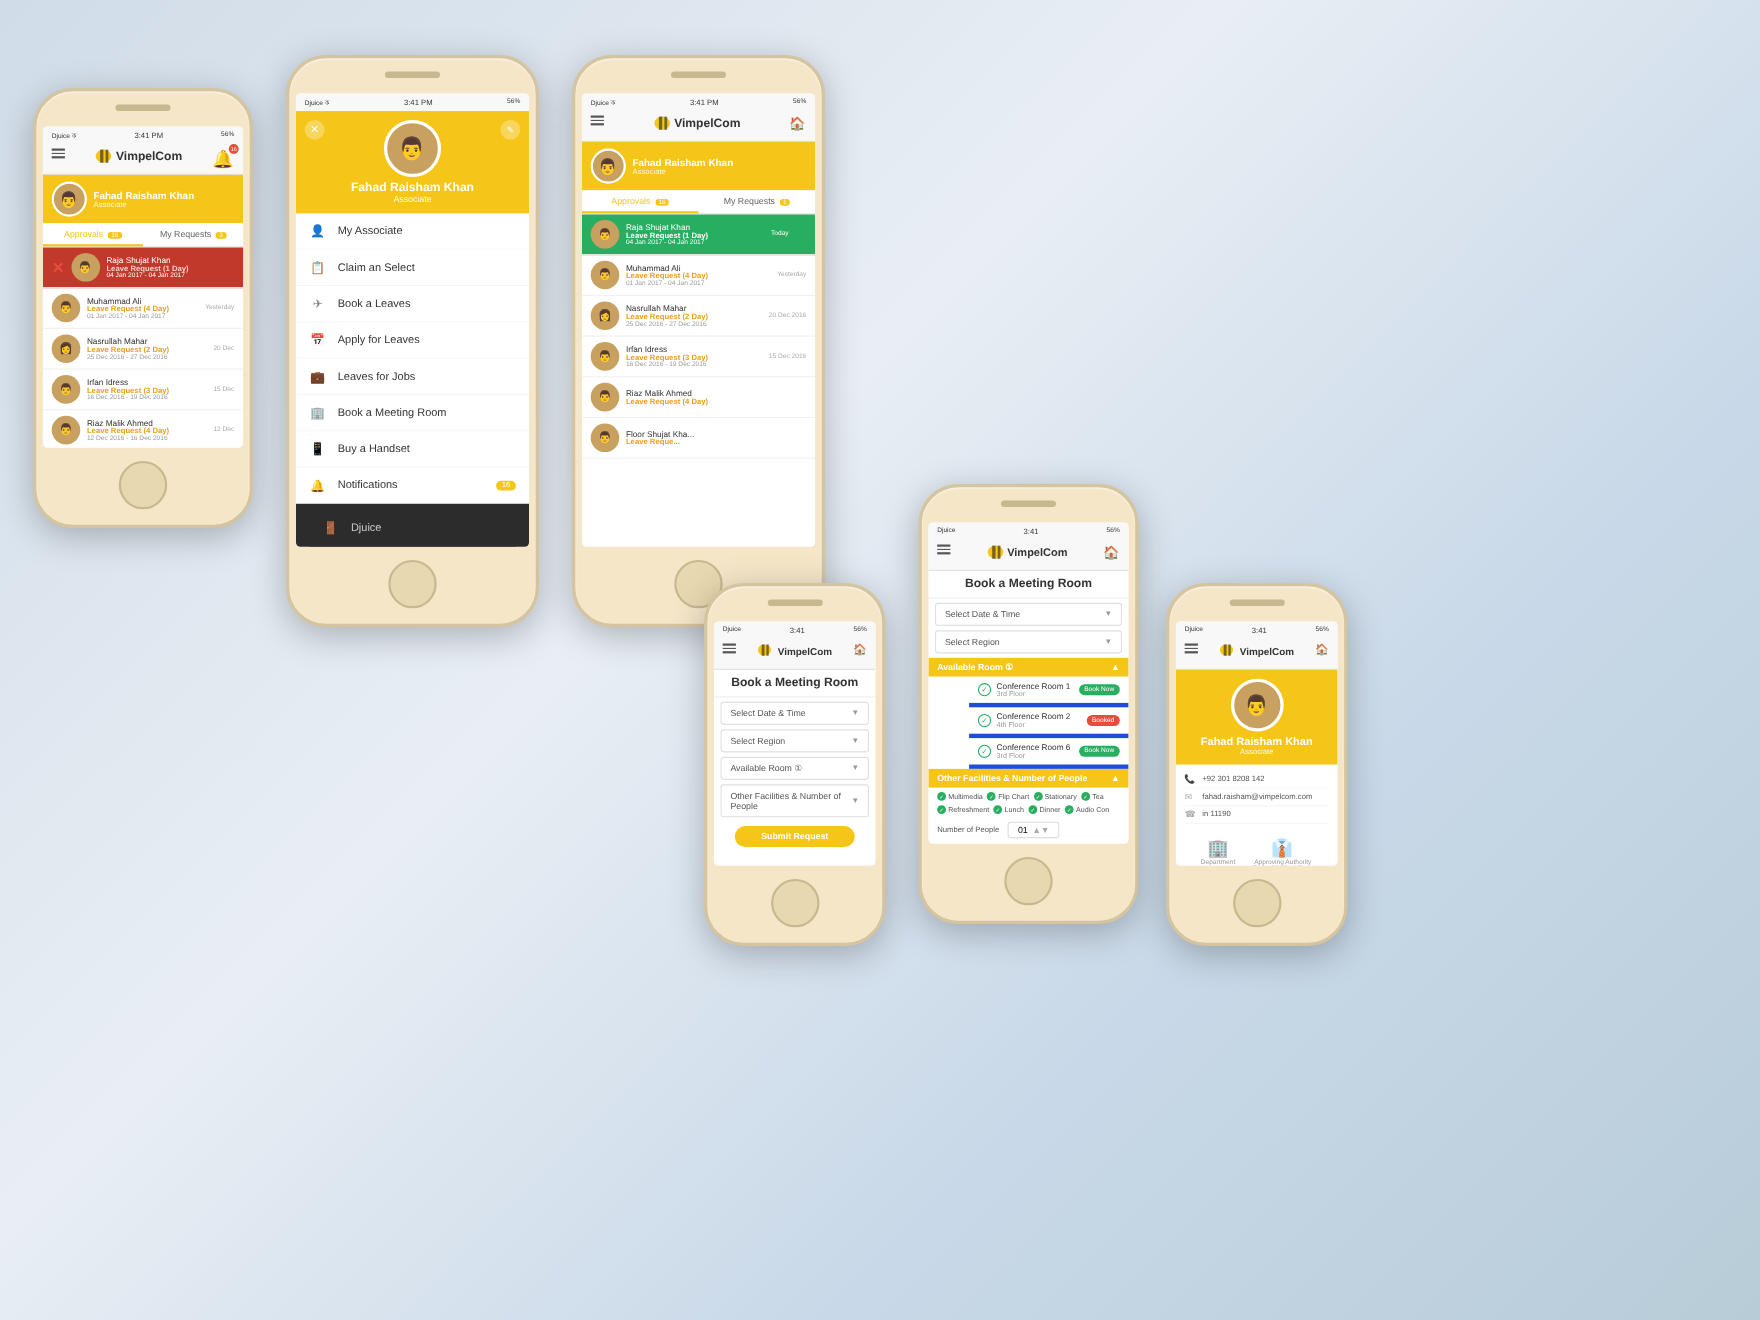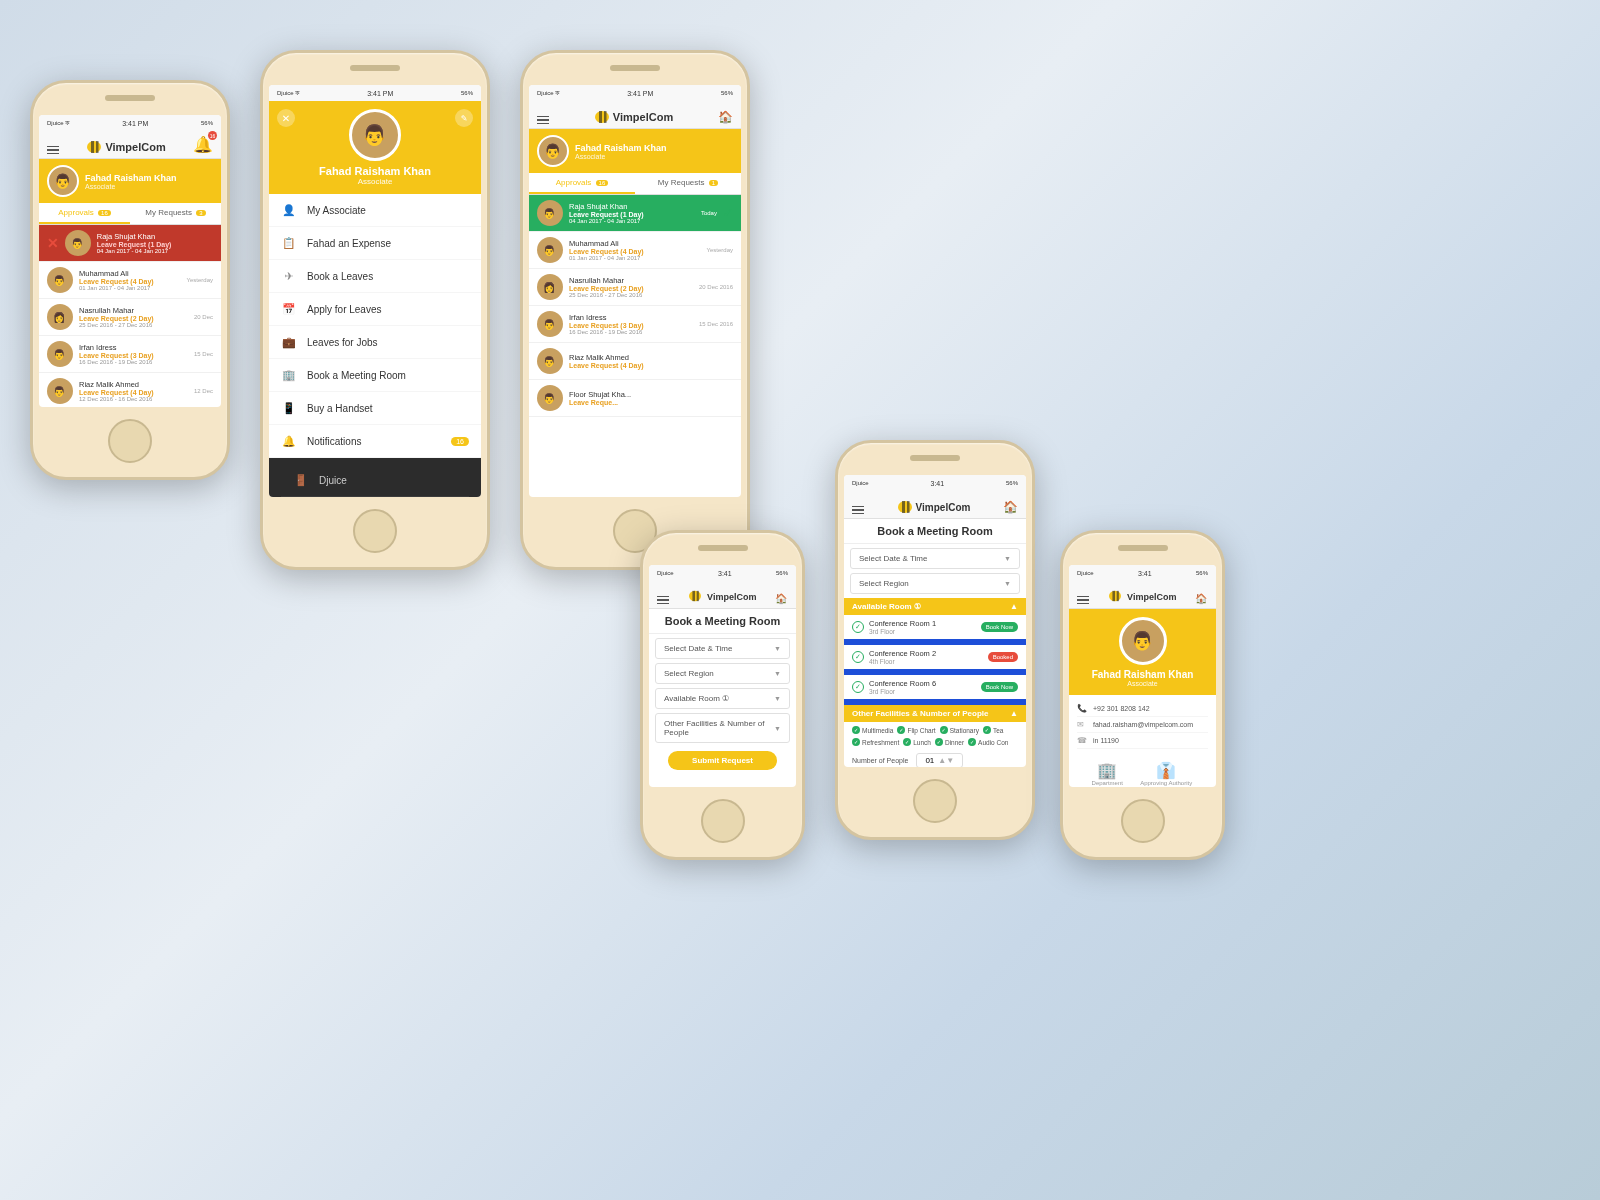--- a/index.html
+++ b/index.html
@@ -66,21 +66,21 @@
       color: #333;
     }
     .status-bar .carrier { font-size: 6px; }
     .status-bar .battery { font-size: 6px; }
 
     
     .app-header {
       background: #f8f8f8;
       border-bottom: 1px solid #e0e0e0;
       display: flex;
-      align-items: flex-end;
+      align-items: flex-start;
       justify-content: space-between;
       padding: 4px 8px;
       height: 28px;
     }
     .app-header .logo {
       display: flex;
       align-items: center;
       gap: 3px;
       font-size: 11px;
       font-weight: bold;
@@ -417,21 +417,22 @@
       font-size: 8px;
       font-weight: bold;
     }
 
     
     .room-item {
       display: flex;
       align-items: center;
       padding: 4px 8px;
       gap: 5px;
-      border-bottom: 6px solid #1d4ed8;
+      border-bottom: 4px solid #1d4ed8;
+      margin-left: 37px;
     }
     .room-item .check-circle {
       width: 12px;
       height: 12px;
       border-radius: 50%;
       border: 1.5px solid #27ae60;
       display: flex;
       align-items: center;
       justify-content: center;
       font-size: 7px;
@@ -703,21 +704,21 @@
       <div class="user-role">Associate</div>
     </div>
 
     <div class="menu-items">
       <div class="menu-item">
         <div class="menu-icon">👤</div>
         <span>My Associate</span>
       </div>
       <div class="menu-item">
         <div class="menu-icon">📋</div>
-        <span>Fahad an Expense</span>
+        <span>Claim an Select</span>
       </div>
       <div class="menu-item">
         <div class="menu-icon">✈</div>
         <span>Book a Leaves</span>
       </div>
       <div class="menu-item">
         <div class="menu-icon">📅</div>
         <span>Apply for Leaves</span>
       </div>
       <div class="menu-item">

